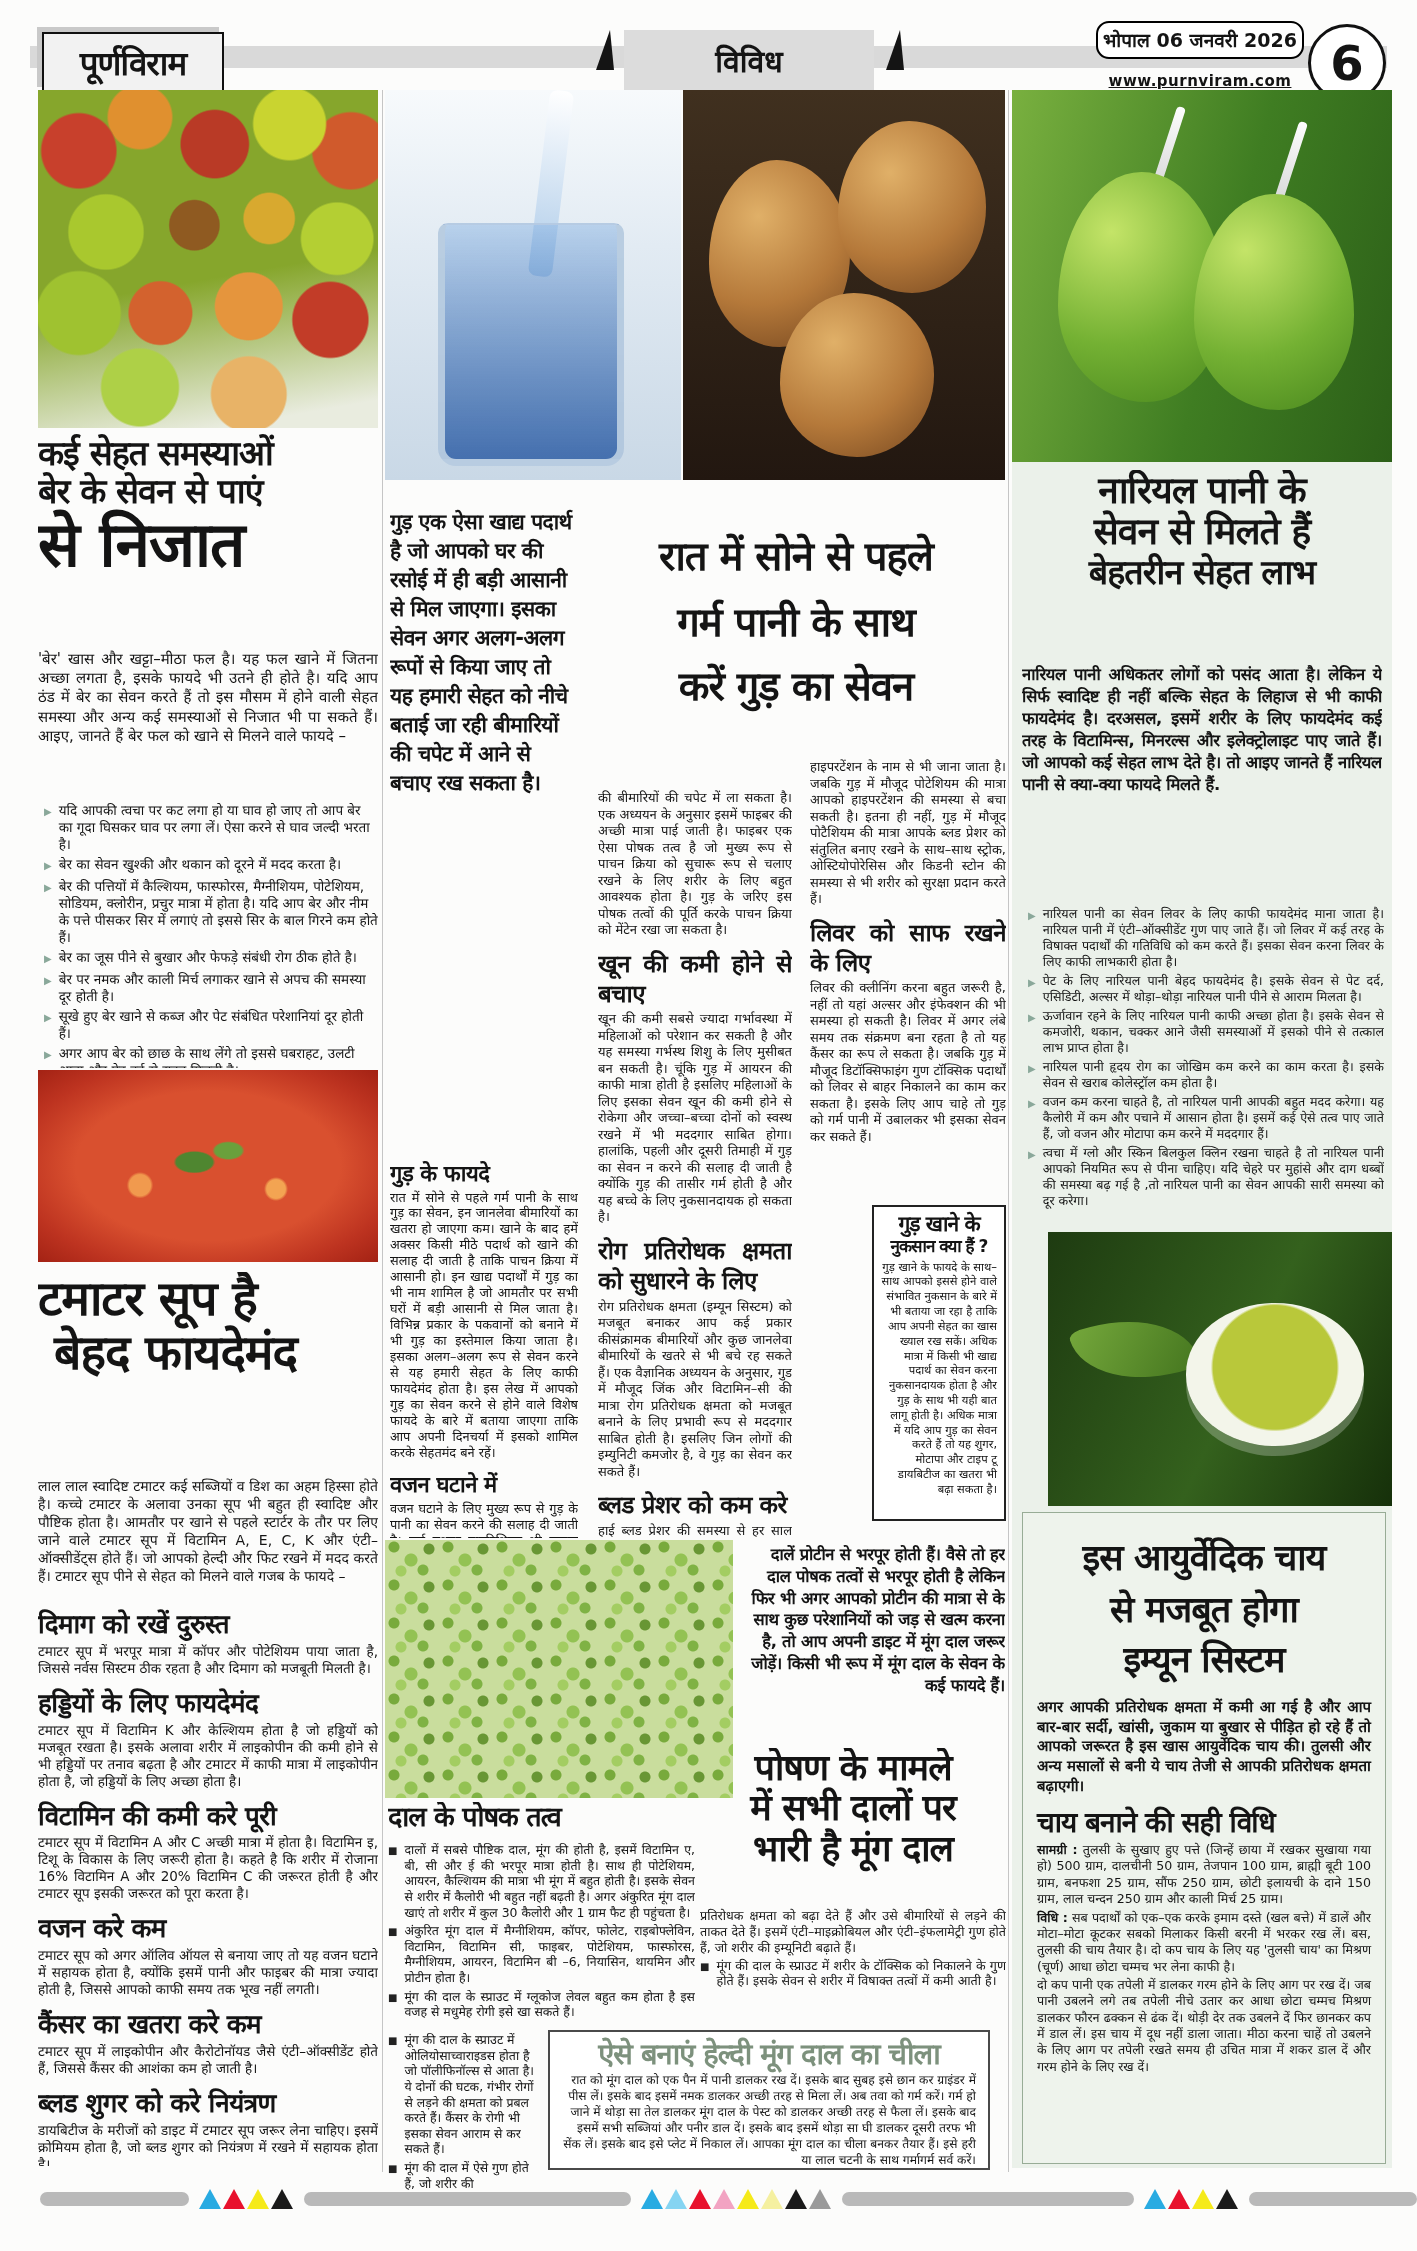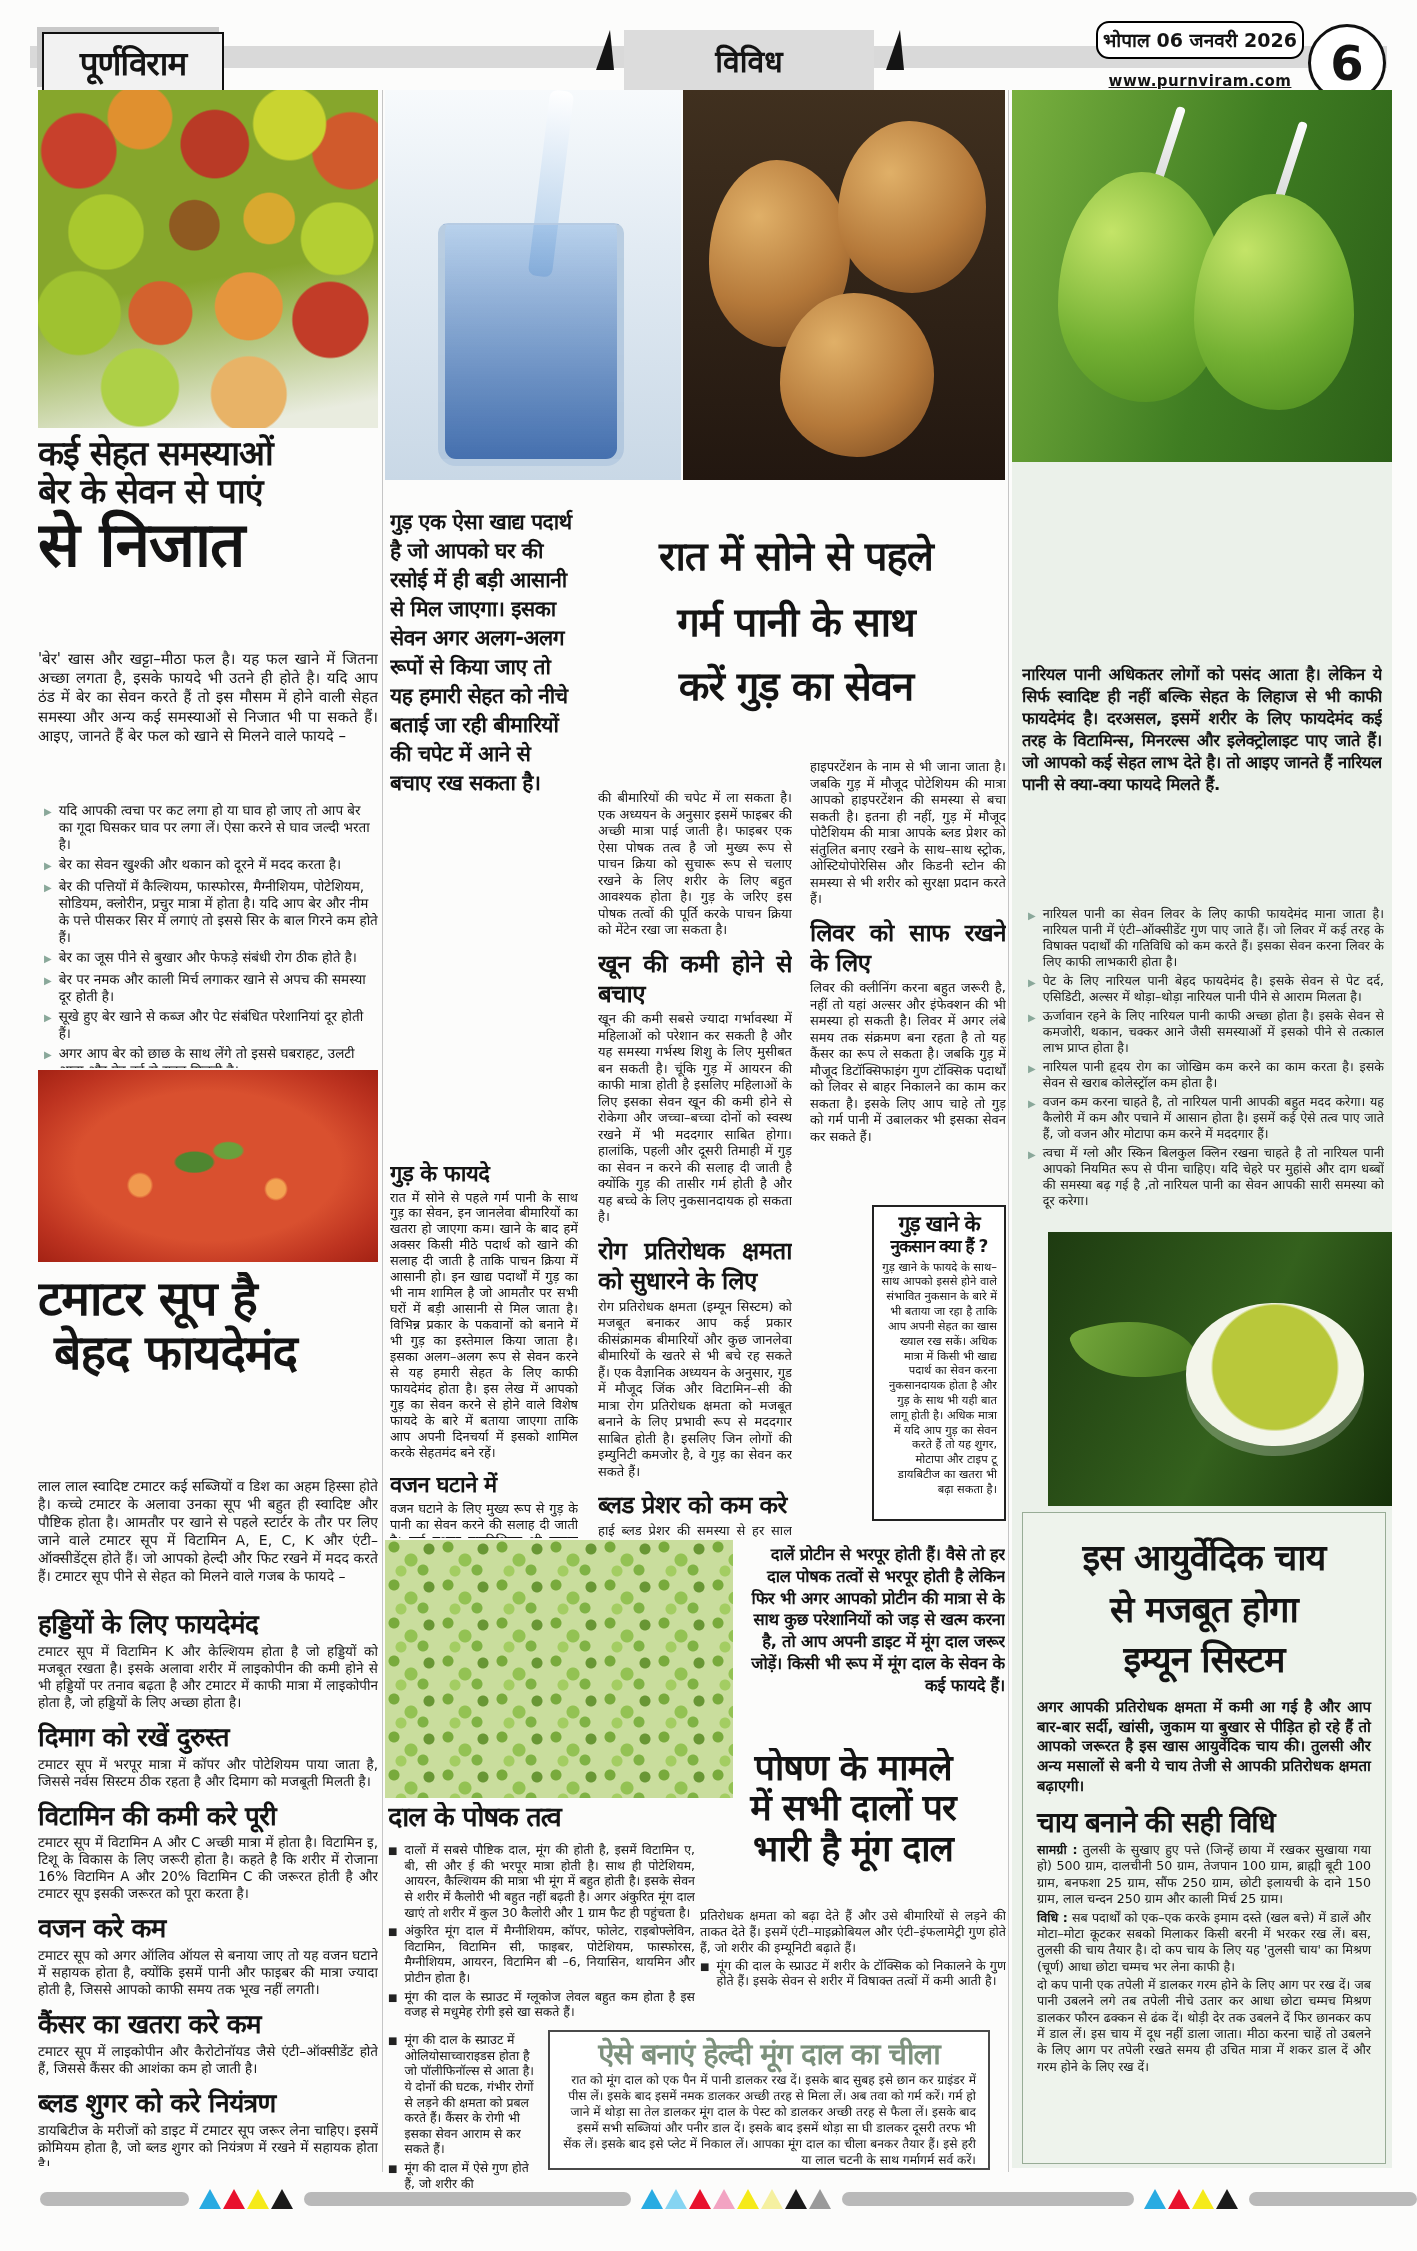--- a/index.html
+++ b/index.html
@@ -159,26 +159,26 @@
   </div>
 
   <div class="abs img img-soup" style="left:38px;top:1070px;width:340px;height:192px"></div>
   <div class="abs" style="left:38px;top:1272px;width:340px;height:196px">
     <div class="hl" style="font-size:48px">टमाटर सूप है</div>
     <div class="hl" style="font-size:48px;padding-left:16px">बेहद फायदेमंद</div>
   </div>
   <div class="abs body-txt" style="left:38px;top:1478px;width:340px;height:120px;font-size:14px">लाल लाल स्वादिष्ट टमाटर कई सब्जियों व डिश का अहम हिस्सा होते है। कच्चे टमाटर के अलावा उनका सूप भी बहुत ही स्वादिष्ट और पौष्टिक होता है। आमतौर पर खाने से पहले स्टार्टर के तौर पर लिए जाने वाले टमाटर सूप में विटामिन A, E, C, K और एंटी–ऑक्सीडेंट्स होते हैं। जो आपको हेल्दी और फिट रखने में मदद करते हैं। टमाटर सूप पीने से सेहत को मिलने वाले गजब के फायदे –</div>
   <div class="abs" style="left:38px;top:1598px;width:340px;height:568px;font-size:13.5px;line-height:1.26;text-align:justify">
     <div>
+        <div class="sec-h">दिमाग को रखें दुरुस्त</div>
+        <div>टमाटर सूप में भरपूर मात्रा में कॉपर और पोटेशियम पाया जाता है, जिससे नर्वस सिस्टम ठीक रहता है और दिमाग को मजबूती मिलती है।</div>
+      </div>
+    <div>
         <div class="sec-h">हड्डियों के लिए फायदेमंद</div>
         <div>टमाटर सूप में विटामिन K और केल्शियम होता है जो हड्डियों को मजबूत रखता है। इसके अलावा शरीर में लाइकोपीन की कमी होने से भी हड्डियों पर तनाव बढ़ता है और टमाटर में काफी मात्रा में लाइकोपीन होता है, जो हड्डियों के लिए अच्छा होता है।</div>
-      </div>
-    <div>
-        <div class="sec-h">दिमाग को रखें दुरुस्त</div>
-        <div>टमाटर सूप में भरपूर मात्रा में कॉपर और पोटेशियम पाया जाता है, जिससे नर्वस सिस्टम ठीक रहता है और दिमाग को मजबूती मिलती है।</div>
       </div>
     <div>
         <div class="sec-h">विटामिन की कमी करे पूरी</div>
         <div>टमाटर सूप में विटामिन A और C अच्छी मात्रा में होता है। विटामिन इ, टिशू के विकास के लिए जरूरी होता है। कहते है कि शरीर में रोजाना 16% विटामिन A और 20% विटामिन C की जरूरत होती है और टमाटर सूप इसकी जरूरत को पूरा करता है।</div>
       </div>
     <div>
         <div class="sec-h">वजन करे कम</div>
         <div>टमाटर सूप को अगर ऑलिव ऑयल से बनाया जाए तो यह वजन घटाने में सहायक होता है, क्योंकि इसमें पानी और फाइबर की मात्रा ज्यादा होती है, जिससे आपको काफी समय तक भूख नहीं लगती।</div>
       </div>
     <div>
@@ -283,20 +283,25 @@
     <div class="hl" style="font-size:29px;text-align:center;color:#7d917d">ऐसे बनाएं हेल्दी मूंग दाल का चीला</div>
     <div style="font-size:12.2px;line-height:1.3;text-align:right;margin-top:3px">रात को मूंग दाल को एक पैन में पानी डालकर रख दें। इसके बाद सुबह इसे छान कर ग्राइंडर में पीस लें। इसके बाद इसमें नमक डालकर अच्छी तरह से मिला लें। अब तवा को गर्म करें। गर्म हो जाने में थोड़ा सा तेल डालकर मूंग दाल के पेस्ट को डालकर अच्छी तरह से फैला लें। इसके बाद इसमें सभी सब्जियां और पनीर डाल दें। इसके बाद इसमें थोड़ा सा घी डालकर दूसरी तरफ भी सेंक लें। इसके बाद इसे प्लेट में निकाल लें। आपका मूंग दाल का चीला बनकर तैयार हैं। इसे हरी या लाल चटनी के साथ गर्मागर्म सर्व करें।</div>
   </div>
 
   <div class="green-bg"></div>
   <div class="abs img img-coconut" style="left:1012px;top:90px;width:380px;height:372px">
     <div class="straw" style="left:40%;top:4%"></div>
     <div class="straw" style="left:72%;top:8%"></div>
     <div class="coco" style="left:12%;top:22%;width:44%;height:62%"></div>
     <div class="coco" style="left:48%;top:28%;width:42%;height:58%"></div>
+  </div>
+  <div class="abs" style="left:1020px;top:470px;width:364px;height:190px;text-align:center">
+    <div class="hl" style="font-size:37px">नारियल पानी के</div>
+    <div class="hl" style="font-size:37px">सेवन से मिलते हैं</div>
+    <div class="hl" style="font-size:34px">बेहतरीन सेहत लाभ</div>
   </div>
   <div class="abs" style="left:1022px;top:664px;width:360px;height:238px;font-weight:bold;font-size:16.5px;line-height:1.33;letter-spacing:-.3px;text-align:justify">नारियल पानी अधिकतर लोगों को पसंद आता है। लेकिन ये सिर्फ स्वादिष्ट ही नहीं बल्कि सेहत के लिहाज से भी काफी फायदेमंद है। दरअसल, इसमें शरीर के लिए फायदेमंद कई तरह के विटामिन्स, मिनरल्स और इलेक्ट्रोलाइट पाए जाते हैं। जो आपको कई सेहत लाभ देते है। तो आइए जानते हैं नारियल पानी से क्या-क्या फायदे मिलते हैं.</div>
   <div class="abs" style="left:1028px;top:906px;width:356px;height:322px;font-size:12.6px;line-height:1.27;text-align:justify">
     <div class="b-row">
         <span class="b-glyph">▶</span>
         <span>नारियल पानी का सेवन लिवर के लिए काफी फायदेमंद माना जाता है। नारियल पानी में एंटी–ऑक्सीडेंट गुण पाए जाते हैं। जो लिवर में कई तरह के विषाक्त पदार्थों की गतिविधि को कम करते हैं। इसका सेवन करना लिवर के लिए काफी लाभकारी होता है।</span>
       </div>
     <div class="b-row">
         <span class="b-glyph">▶</span>
         <span>पेट के लिए नारियल पानी बेहद फायदेमंद है। इसके सेवन से पेट दर्द, एसिडिटी, अल्सर में थोड़ा–थोड़ा नारियल पानी पीने से आराम मिलता है।</span>

